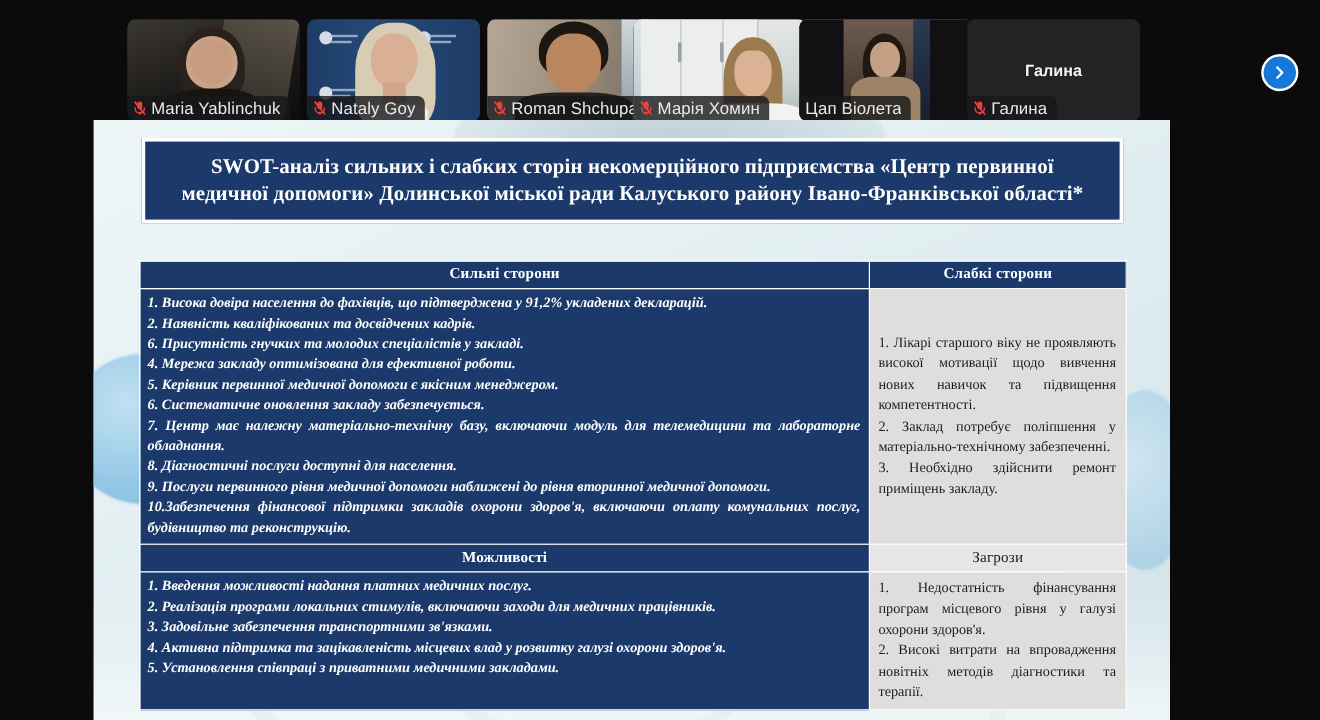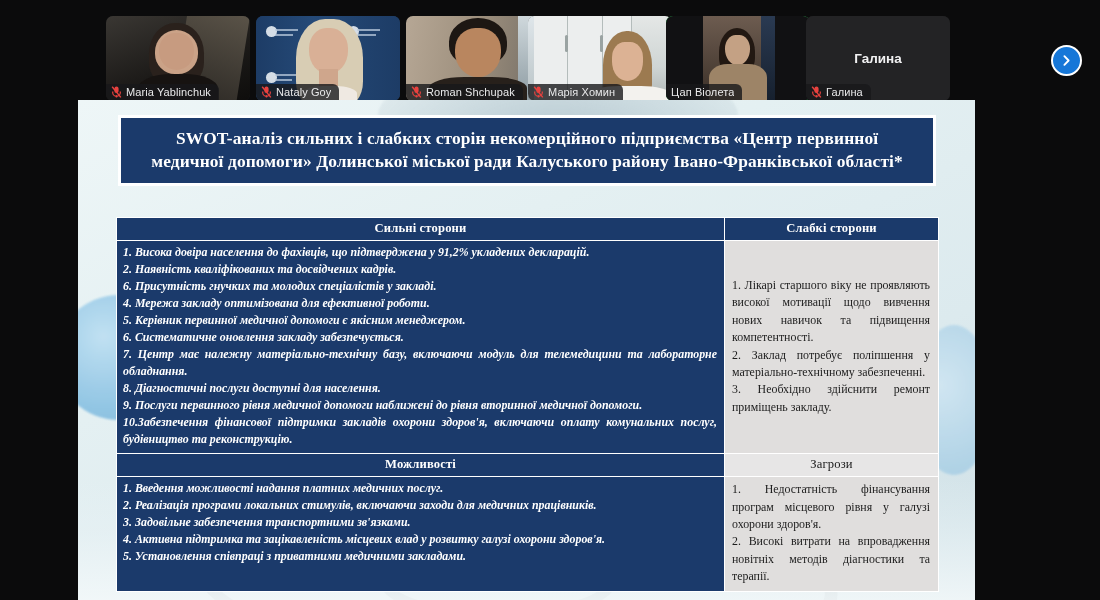--- a/index.html
+++ b/index.html
@@ -51,21 +51,21 @@
     align-items: center;
     gap: 4px;
     padding: 2px 8px 3px 5px;
     background: rgba(24,24,26,0.80);
     border-top-right-radius: 6px;
     max-width: 100%;
   }
 
   .tile .namebar .label {
     color: #e9e9ea;
-    font-size: 11px;
+    font-size: 14px;
     letter-spacing: .1px;
     white-space: nowrap;
     overflow: hidden;
     text-overflow: ellipsis;
   }
 
   .mute-icon {
     width: 11px; height: 12px;
     flex: 0 0 11px;
     display: block;

